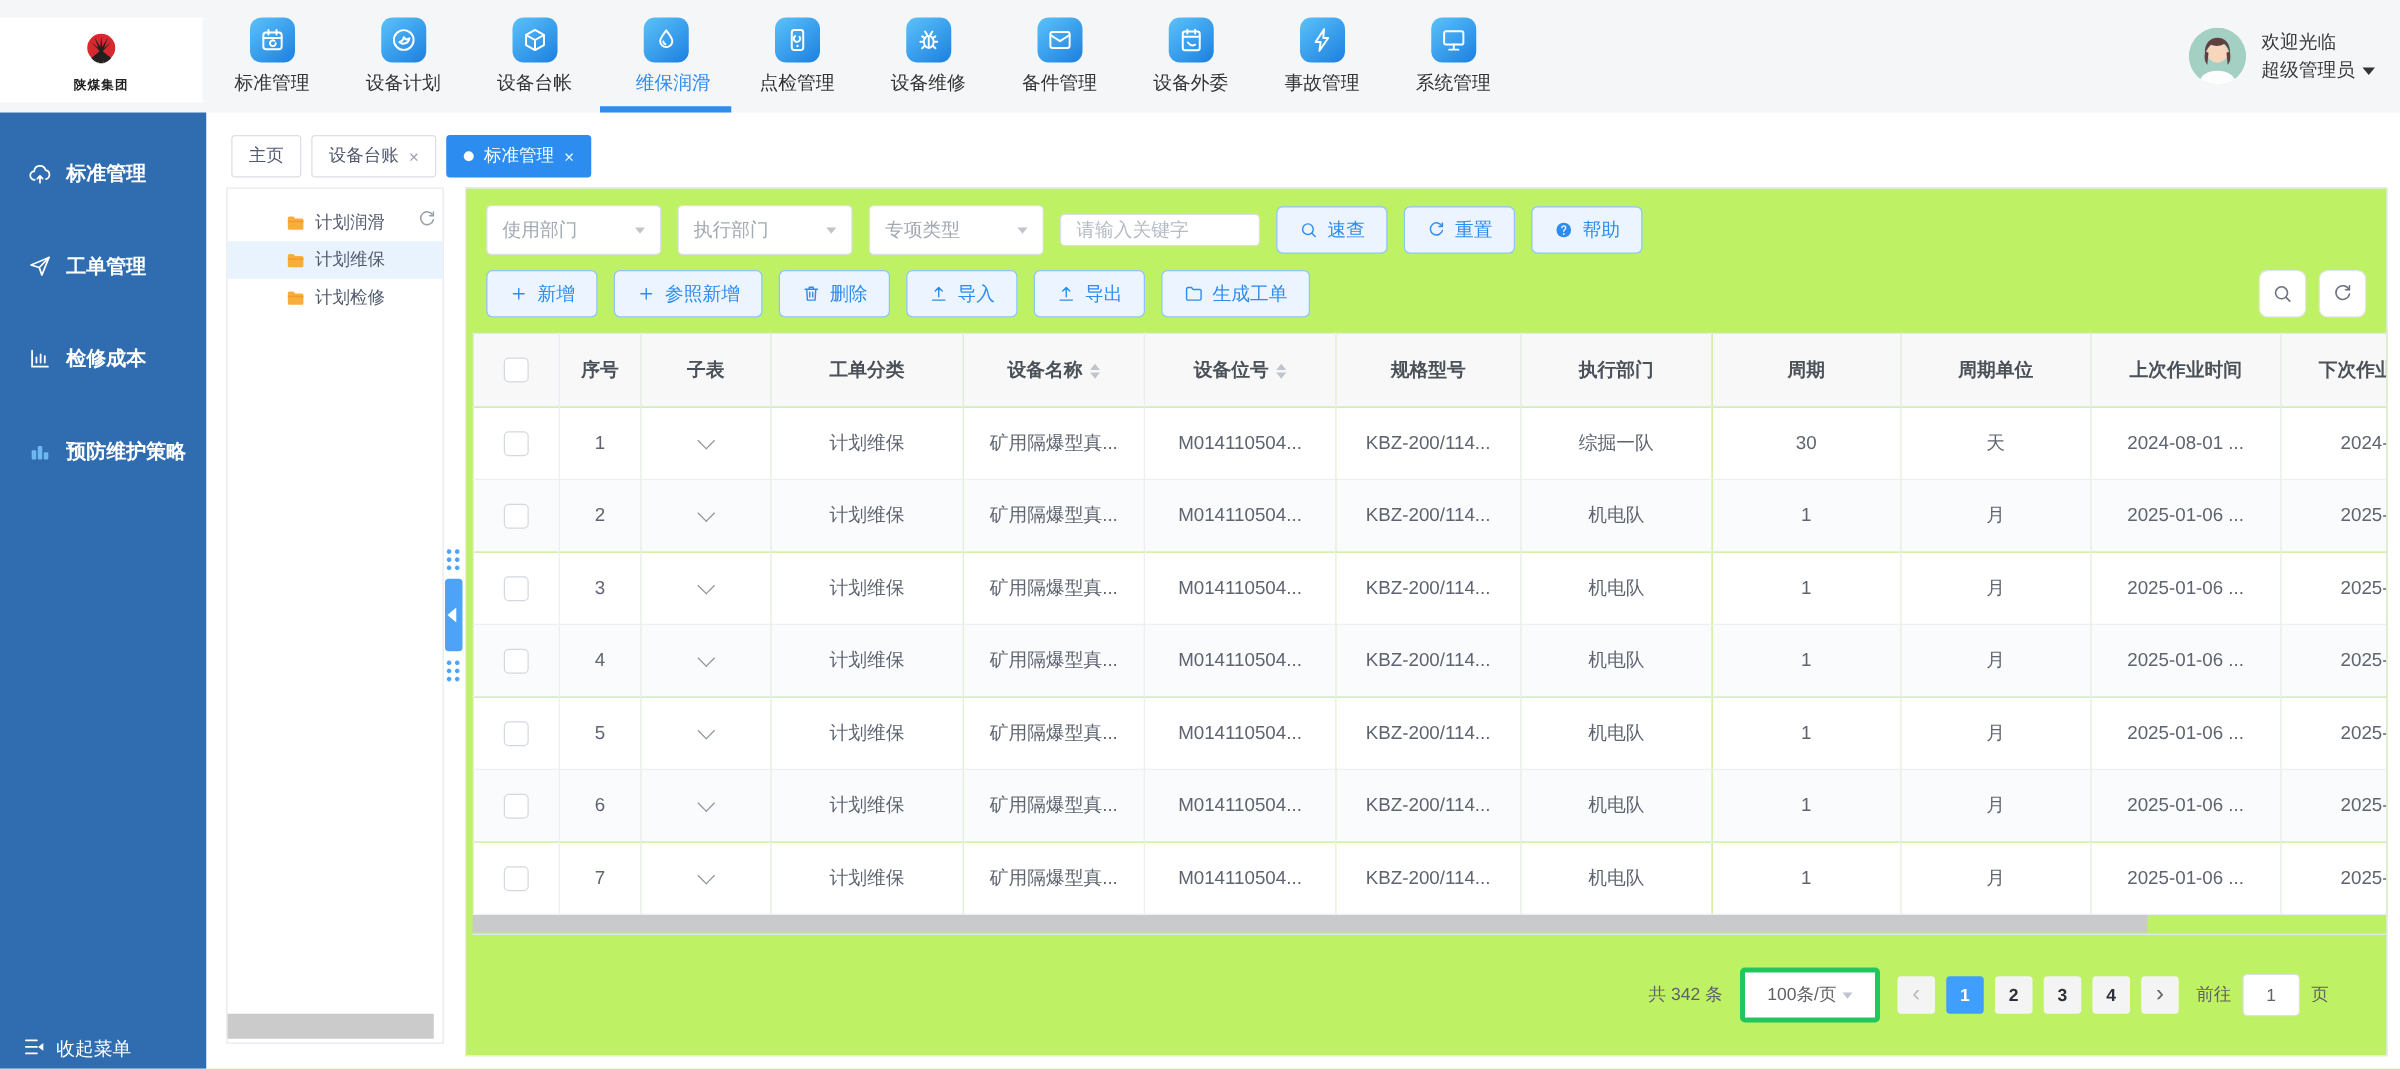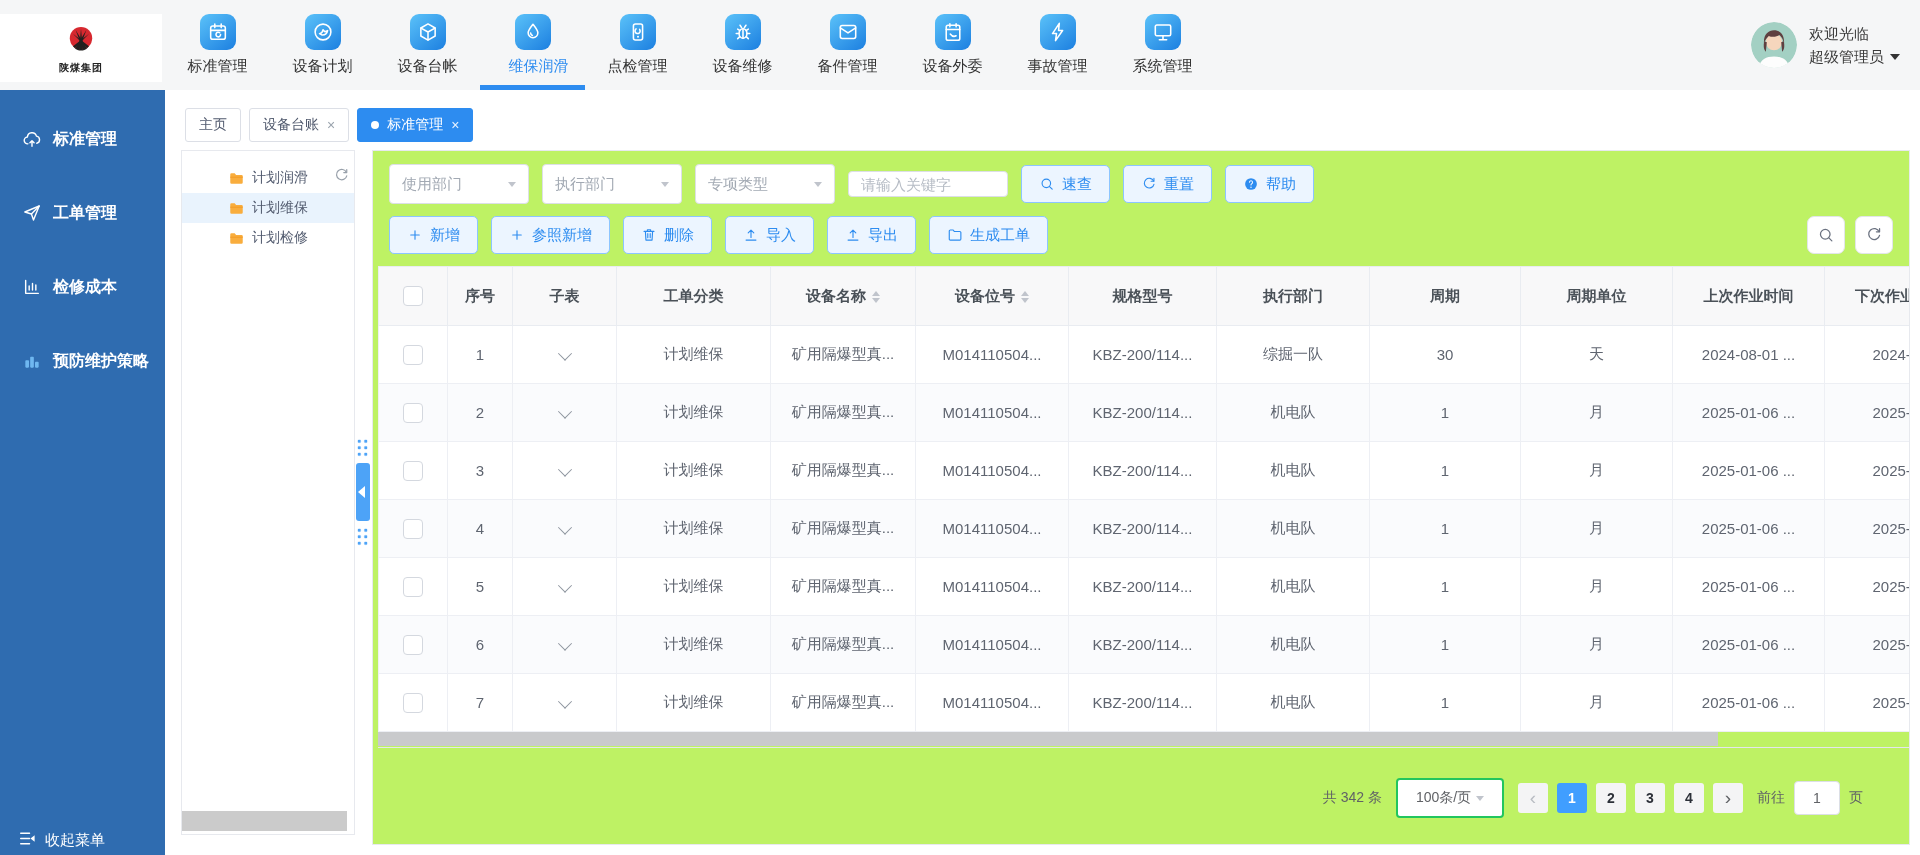--- a/index.html
+++ b/index.html
@@ -114,21 +114,21 @@
   .sort .dn{border-top:5px solid #c0c4cc;}
   .chev{display:inline-block;width:9px;height:9px;border-right:1.6px solid #8d949e;
         border-bottom:1.6px solid #8d949e;transform:rotate(45deg) translate(-1px,-1px);cursor:pointer;}
 
   .hscroll{height:15px;margin-left:5px;width:calc(100% - 5px);position:relative;border-bottom:1px solid #e4e6ee;}
   .hthumb{position:absolute;left:0;top:0;height:14px;width:1340px;background:#c9cacc;cursor:pointer;}
 
   
   .pagination{margin-top:auto;margin-bottom:26px;display:flex;align-items:center;justify-content:flex-end;
               gap:14px;padding-right:46px;color:#606266;font-size:14px;}
-  .pagesize{width:104px;height:36px;border:2px solid #22c55e;border-radius:4px;background:#fff;
+  .pagesize{width:104px;height:36px;border:4px solid #22c55e;border-radius:4px;background:#fff;
             display:flex;align-items:center;justify-content:center;gap:5px;cursor:pointer;text-align:center;}
   .pages{display:flex;gap:9px;align-items:center;}
   .pagebtn{min-width:30px;height:30px;border:none;border-radius:3px;background:#f4f4f5;color:#2c3038;
            font-size:14px;font-weight:bold;display:flex;align-items:center;justify-content:center;
            cursor:pointer;font-family:inherit;padding:0 6px;}
   .pagebtn.active{background:#409eff;color:#fff;}
   .pagebtn.arrow{font-size:19px;font-weight:normal;color:#606266;}
   .pagebtn.arrow.prev{color:#b8bcc2;}
   .goto{display:flex;align-items:center;gap:9px;}
   .goto input{width:46px;height:34px;border:1px solid #dcdfe6;border-radius:4px;text-align:center;

